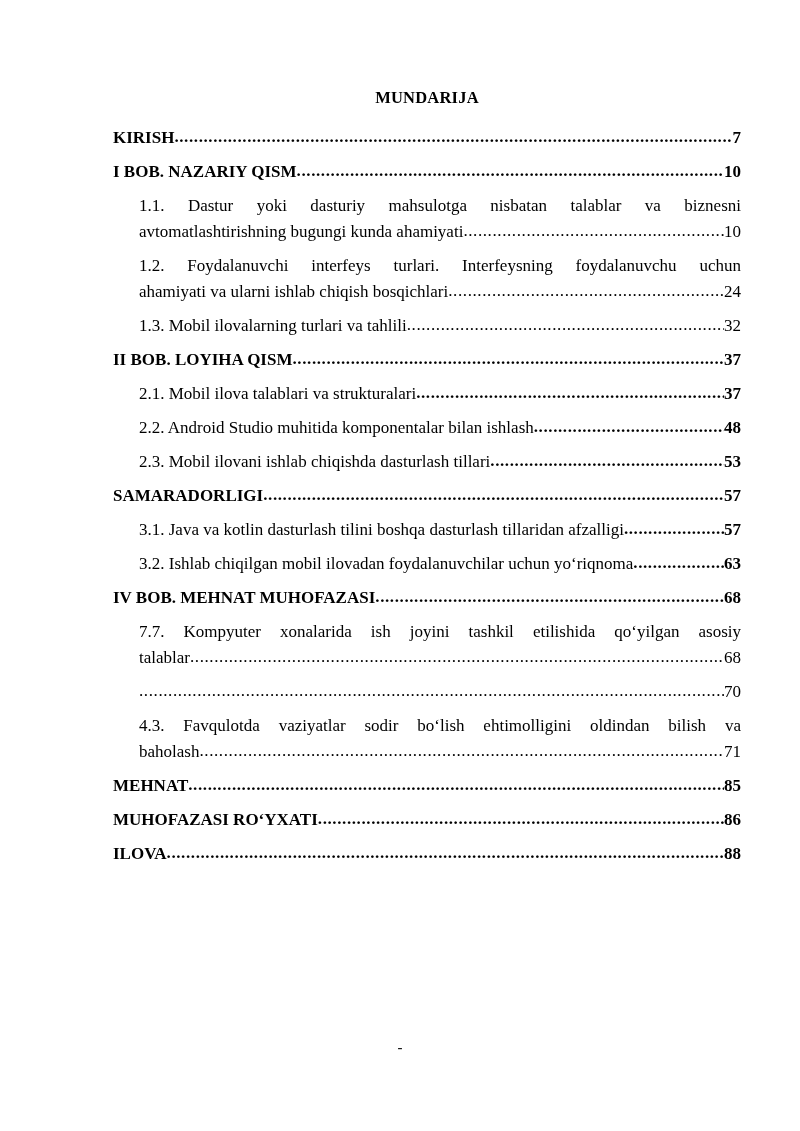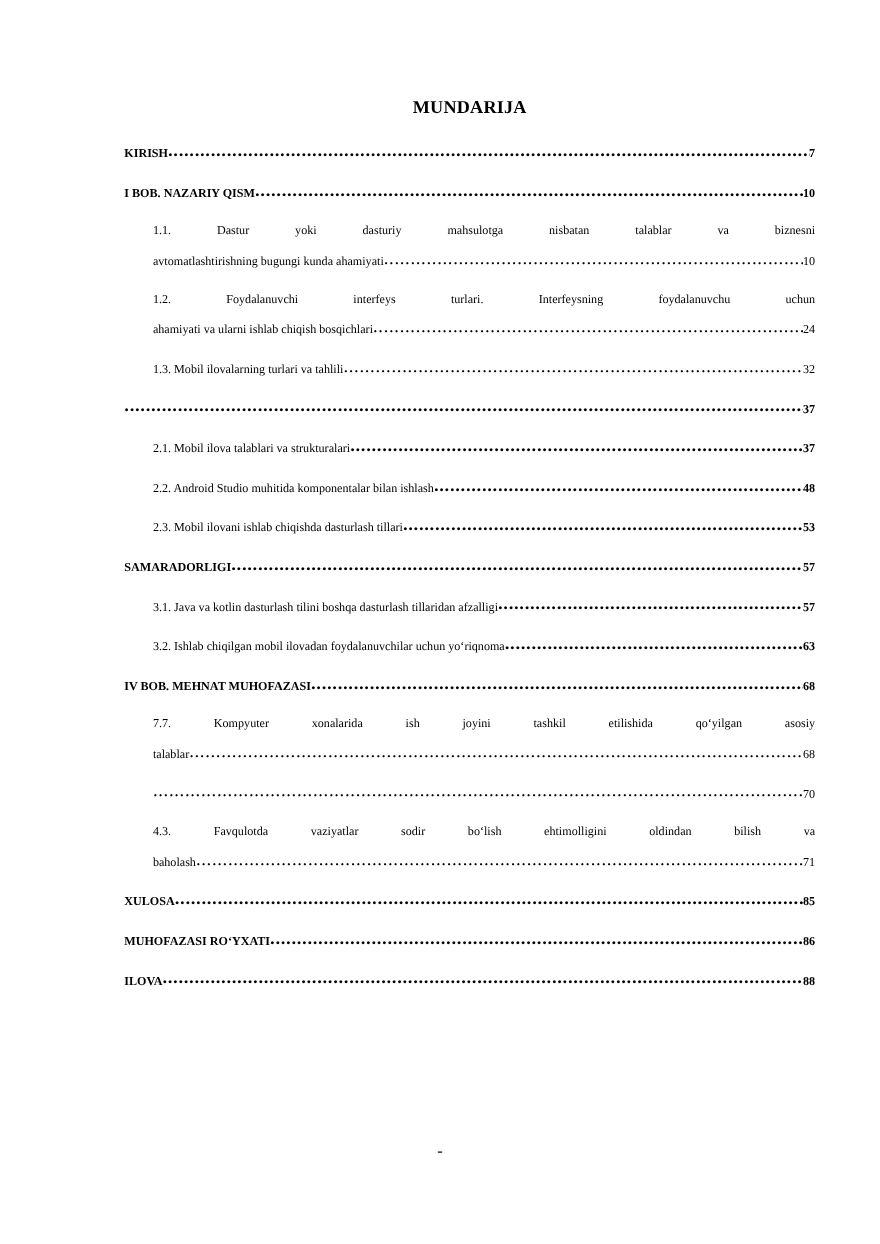--- a/index.html
+++ b/index.html
@@ -31,21 +31,21 @@
   .doc-title {
     text-align: center;
     font-weight: bold;
     font-size: 16.5px;
     letter-spacing: 0.2px;
     margin: 0 0 17px 0;
   }
   
   .entry {
     position: relative;
-    font-size: 11px;
+    font-size: 17px;
     line-height: 26px;
     margin-bottom: 8px;
     text-align: justify;
     text-justify: inter-word;
   }
   .entry.chapter {
     font-weight: bold;
   }
   .entry.sub {
     padding-left: 26px;
@@ -156,20 +156,21 @@
         </div>
         <div class="entry sub">
           <div class="tail">
             <span class="txt">1.3. Mobil ilovalarning turlari va tahlili</span>
             <span class="leader"></span>
             <span class="pg">32</span>
           </div>
         </div>
         <div class="entry chapter">
           <div class="tail">
+            <span class="txt">II BOB. LOYIHA QISM</span>
             <span class="leader"></span>
             <span class="pg">37</span>
           </div>
         </div>
         <div class="entry sub boldleader">
           <div class="tail">
             <span class="txt">2.1. Mobil ilova talablari va strukturalari</span>
             <span class="leader"></span>
             <span class="pg">37</span>
           </div>
@@ -233,21 +234,21 @@
         <div class="entry sub">
           <span class="line justified">4.3.  Favqulotda    vaziyatlar    sodir  bo‘lish  ehtimolligini  oldindan  bilish  va</span>
           <div class="tail">
             <span class="txt">baholash</span>
             <span class="leader"></span>
             <span class="pg">71</span>
           </div>
         </div>
         <div class="entry chapter">
           <div class="tail">
-            <span class="txt">XULOSA</span>
+            <span class="txt">MEHNAT</span>
             <span class="leader"></span>
             <span class="pg">85</span>
           </div>
         </div>
         <div class="entry chapter">
           <div class="tail">
             <span class="txt">MUHOFAZASI RO‘YXATI</span>
             <span class="leader"></span>
             <span class="pg">86</span>
           </div>

